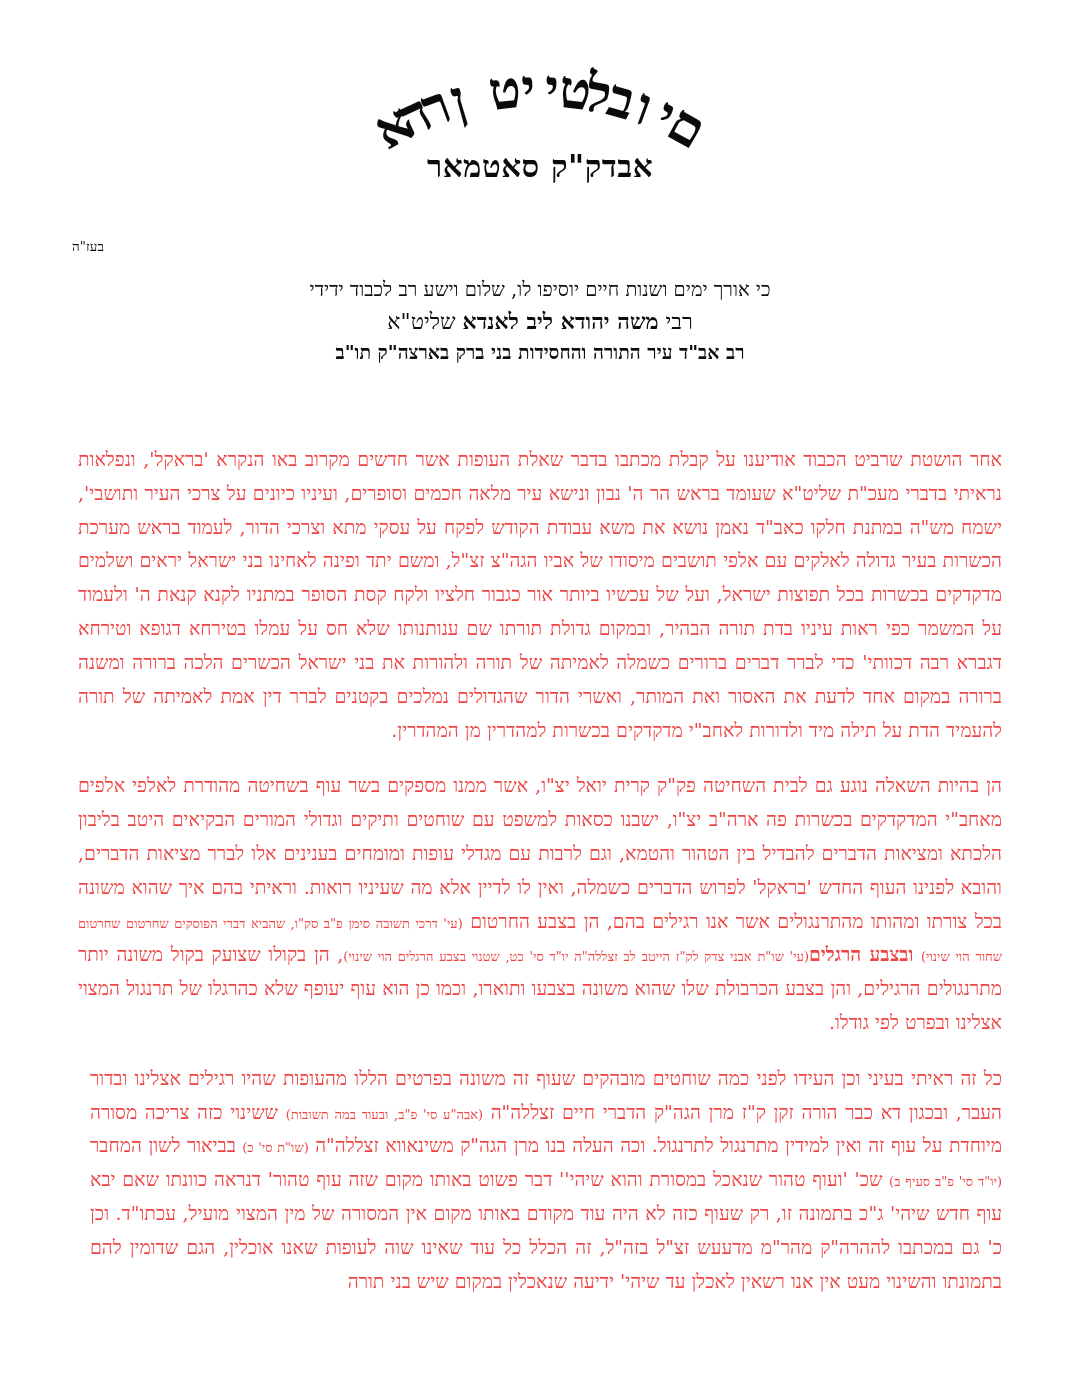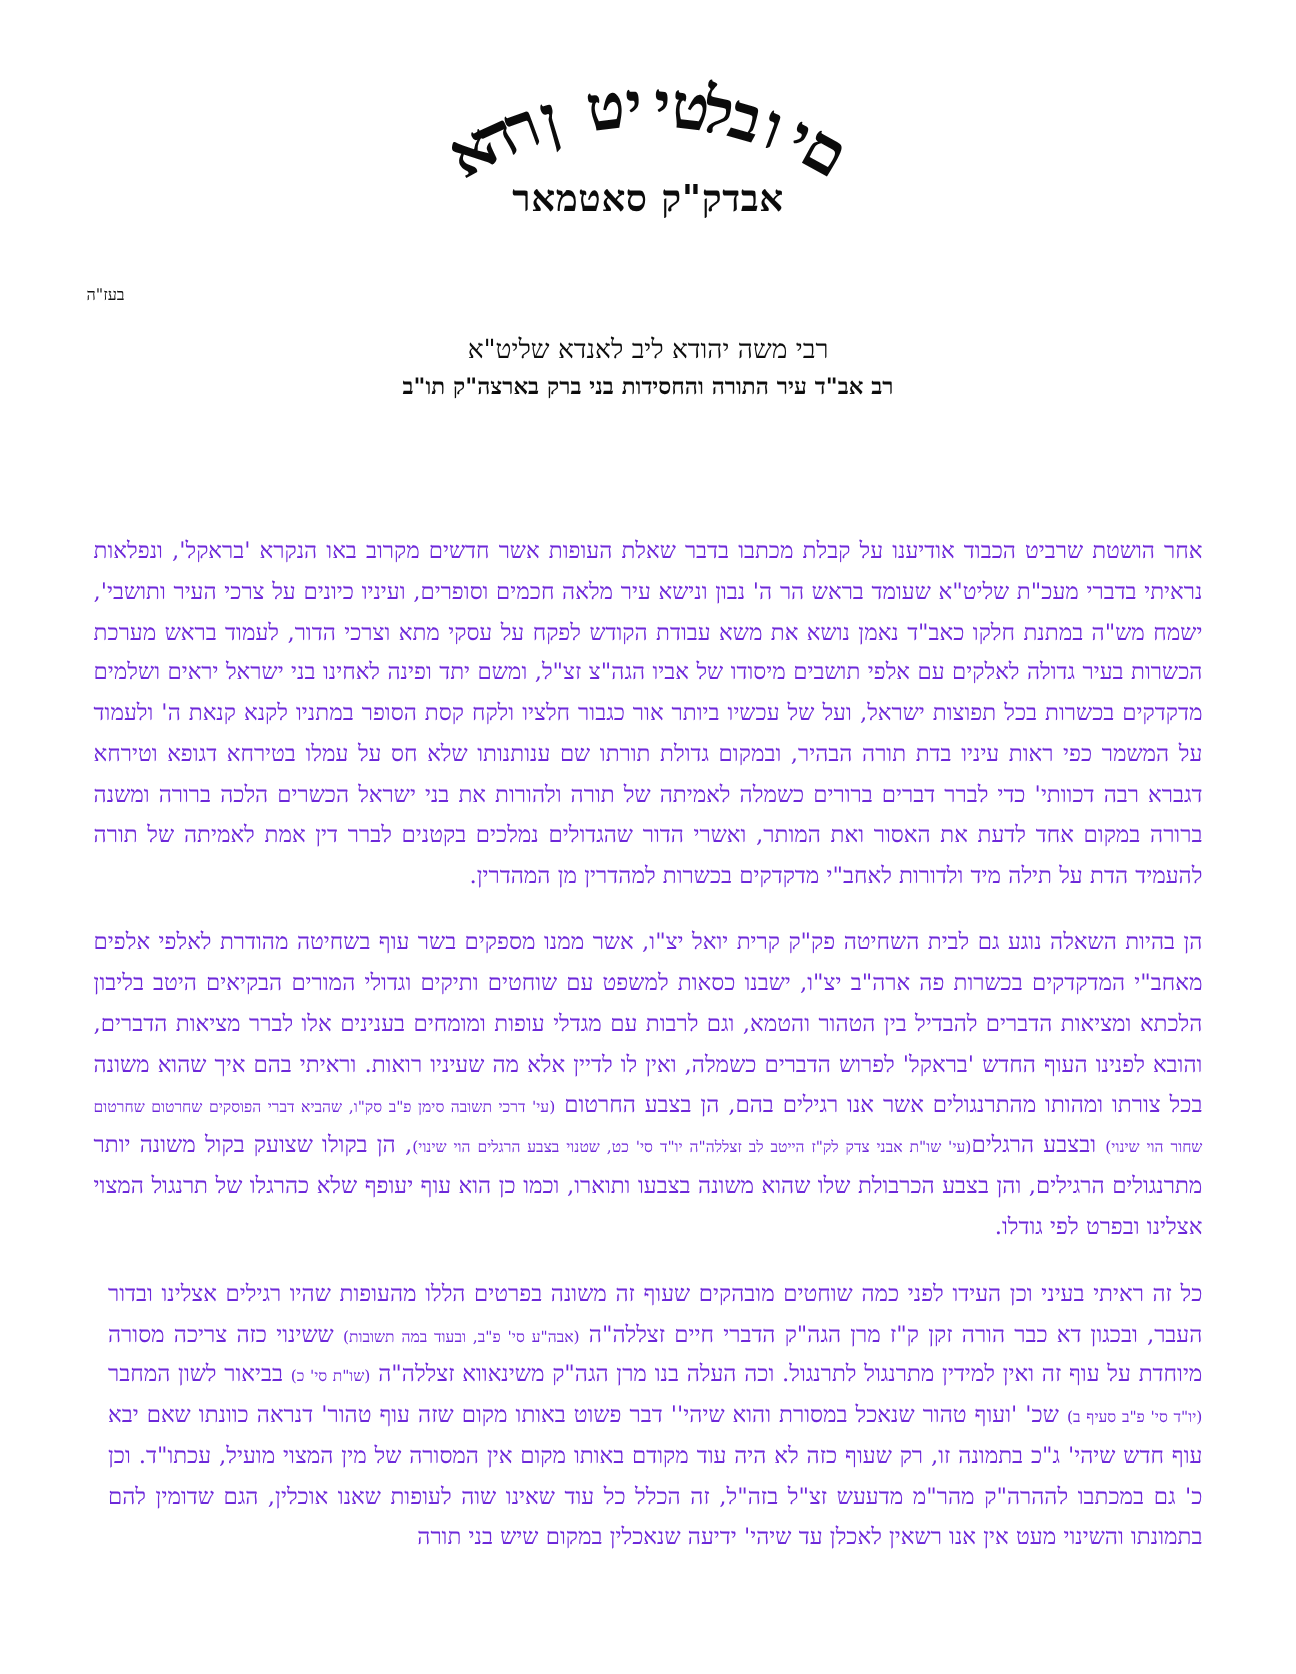--- a/index.html
+++ b/index.html
@@ -89,41 +89,41 @@
     font-size: 19.5px;
     color: #0d0d0d;
   }
   .salutation .sline.big {
     font-size: 22px;
   }
   .salutation .sline.lastline {
     font-size: 19px;
     font-weight: 700;
   }
-  .salutation b { font-weight: 400; }
+  .salutation b { font-weight: 700; }
 
   
   .body-text {
     position: absolute;
     top: 443px;
     right: 78px;
     width: 924px;
     text-align: justify;
     text-align-last: right;
     font-size: 19px;
     line-height: 1.78;
-    color: #6d28d9;
+    color: #ef4444;
   }
   .body-text p {
     margin: 0 0 22px 0;
     text-align: justify;
     text-align-last: right;
   }
   .body-text p:last-child { margin-bottom: 0; margin-left: 12px; }
-  .body-text b { font-weight: 400; }
+  .body-text b { font-weight: 700; }
   .cite {
     font-size: 13px;
     line-height: 1.2;
   }
 </style>
 </head>
 <body>
 
 <div class="page">
 
@@ -145,20 +145,21 @@
         <span class="ltr" style="transform: translate(-50%, -50%) rotate(29deg);">ם</span>
       </div>
     <div class="subtitle">אבדק"ק סאטמאר</div>
   </div>
 
   <div class="bsd">
     <span>בעז"ה</span>
   </div>
 
   <div class="salutation">
+    <div class="sline">כי אורך ימים ושנות חיים יוסיפו לו, שלום וישע רב לכבוד ידידי</div>
     <div class="sline big"><span>רבי </span><b>משה יהודא ליב לאנדא</b><span> שליט"א</span></div>
     <div class="sline lastline">רב אב"ד עיר התורה והחסידות בני ברק בארצה"ק תו"ב</div>
   </div>
 
   <div class="body-text">
     <p>אחר הושטת שרביט הכבוד אודיענו על קבלת מכתבו בדבר שאלת העופות אשר חדשים מקרוב באו הנקרא 'בראקל', ונפלאות נראיתי בדברי מעכ"ת שליט"א שעומד בראש הר ה' נבון ונישא עיר מלאה חכמים וסופרים, ועיניו כיונים על צרכי העיר ותושבי', ישמח מש"ה במתנת חלקו כאב"ד נאמן נושא את משא עבודת הקודש לפקח על עסקי מתא וצרכי הדור, לעמוד בראש מערכת הכשרות בעיר גדולה לאלקים עם אלפי תושבים מיסודו של אביו הגה"צ זצ"ל, ומשם יתד ופינה לאחינו בני ישראל יראים ושלמים מדקדקים בכשרות בכל תפוצות ישראל, ועל של עכשיו ביותר אור כגבור חלציו ולקח קסת הסופר במתניו לקנא קנאת ה' ולעמוד על המשמר כפי ראות עיניו בדת תורה הבהיר, ובמקום גדולת תורתו שם ענותנותו שלא חס על עמלו בטירחא דגופא וטירחא דגברא רבה דכוותי' כדי לברר דברים ברורים כשמלה לאמיתה של תורה ולהורות את בני ישראל הכשרים הלכה ברורה ומשנה ברורה במקום אחד לדעת את האסור ואת המותר, ואשרי הדור שהגדולים נמלכים בקטנים לברר דין אמת לאמיתה של תורה להעמיד הדת על תילה מיד ולדורות לאחב"י מדקדקים בכשרות למהדרין מן המהדרין.</p>
 
     <p><span>הן בהיות השאלה נוגע גם לבית השחיטה פק"ק קרית יואל יצ"ו, אשר ממנו מספקים בשר עוף בשחיטה מהודרת לאלפי אלפים מאחב"י המדקדקים בכשרות פה ארה"ב יצ"ו, ישבנו כסאות למשפט עם שוחטים ותיקים וגדולי המורים הבקיאים היטב בליבון הלכתא ומציאות הדברים להבדיל בין הטהור והטמא, וגם לרבות עם מגדלי עופות ומומחים בענינים אלו לברר מציאות הדברים, והובא לפנינו העוף החדש 'בראקל' לפרוש הדברים כשמלה, ואין לו לדיין אלא מה שעיניו רואות. וראיתי בהם איך שהוא משונה בכל צורתו ומהותו מהתרנגולים אשר אנו רגילים בהם, הן בצבע החרטום </span><span class="cite">(עי' דרכי תשובה סימן פ"ב סק"ו, שהביא דברי הפוסקים שחרטום שחרטום שחור הוי שינוי)</span><span> </span><b>ובצבע הרגלים</b><span class="cite">(עי' שו"ת אבני צדק לק"ז הייטב לב זצללה"ה יו"ד סי' כט, שטנוי בצבע הרגלים הוי שינוי)</span><span>, הן בקולו שצועק בקול משונה יותר מתרנגולים הרגילים, והן בצבע הכרבולת שלו שהוא משונה בצבעו ותוארו, וכמו כן הוא עוף יעופף שלא כהרגלו של תרנגול המצוי אצלינו ובפרט לפי גודלו.</span></p>
 
     <p><span>כל זה ראיתי בעיני וכן העידו לפני כמה שוחטים מובהקים שעוף זה משונה בפרטים הללו מהעופות שהיו רגילים אצלינו ובדור העבר, ובכגון דא כבר הורה זקן ק"ז מרן הגה"ק הדברי חיים זצללה"ה </span><span class="cite">(אבה"ע סי' פ"ב, ובעוד במה תשובות)</span><span> ששינוי כזה צריכה מסורה מיוחדת על עוף זה ואין למידין מתרנגול לתרנגול. וכה העלה בנו מרן הגה"ק משינאווא זצללה"ה </span><span class="cite">(שו"ת סי' כ)</span><span> בביאור לשון המחבר </span><span class="cite">(יו"ד סי' פ"ב סעיף ב)</span><span> שכ' 'ועוף טהור שנאכל במסורת והוא שיהי'' דבר פשוט באותו מקום שזה עוף טהור' דנראה כוונתו שאם יבא עוף חדש שיהי' ג"כ בתמונה זו, רק שעוף כזה לא היה עוד מקודם באותו מקום אין המסורה של מין המצוי מועיל, עכתו"ד. וכן כ' גם במכתבו לההרה"ק מהר"מ מדעעש זצ"ל בזה"ל, זה הכלל כל עוד שאינו שוה לעופות שאנו אוכלין, הגם שדומין להם בתמונתו והשינוי מעט אין אנו רשאין לאכלן עד שיהי' ידיעה שנאכלין במקום שיש בני תורה</span></p>

